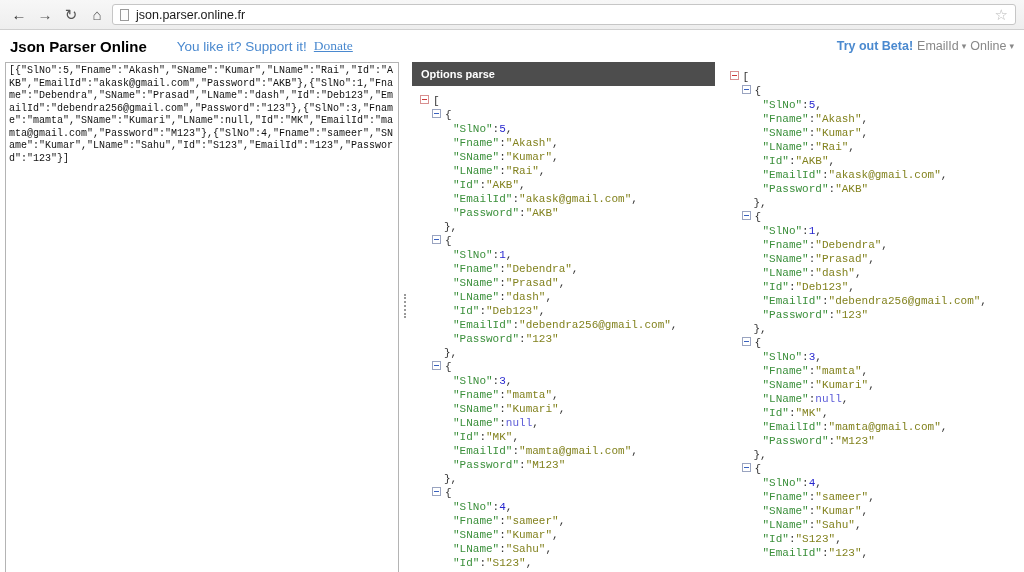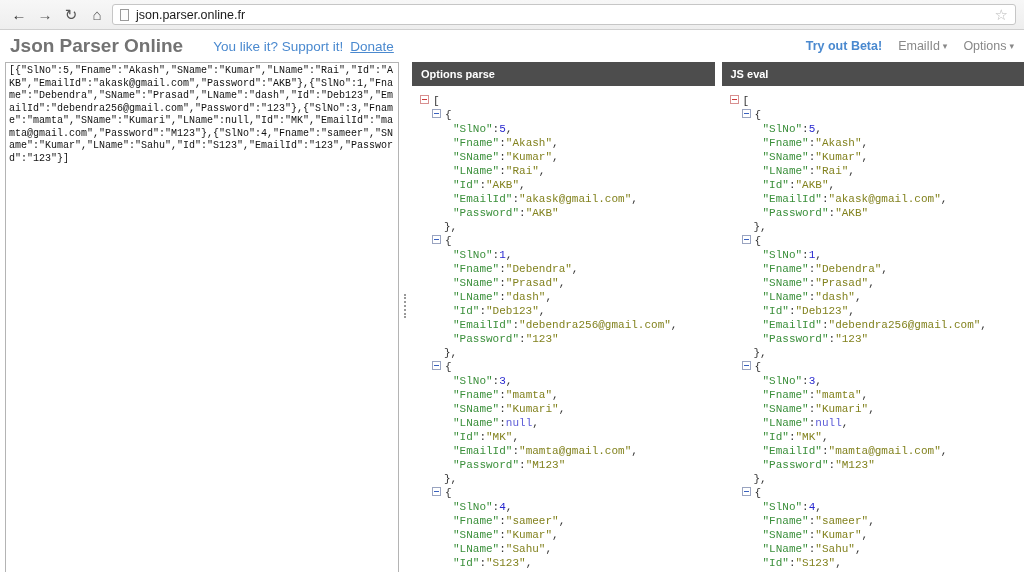--- a/index.html
+++ b/index.html
@@ -16,25 +16,25 @@
   .addr-bar { flex: 1; height: 21px; background: #fff; border: 1px solid #c6c6c6;
     border-radius: 3px; display: flex; align-items: center; padding: 4px 7px; gap: 7px; }
   .doc-icon { width: 9px; height: 12px; border: 1px solid #9a9a9a; background: #fdfdfd;
     display: inline-block; flex: 0 0 auto; }
   .url-text { font-size: 12.5px; color: #1a1a1a; flex: 1; }
   .star-icon { color: #b9b9b9; font-size: 15px; line-height: 20px; cursor: pointer; }
 
   
   .app-header { height: 32px; display: flex; align-items: center; padding: 0 10px;
     background: #fff; }
-  .app-title { font-size: 19px; font-weight: bold; color: #737373; }
+  .app-title { font-size: 15px; font-weight: bold; color: #000000; }
   .support-text { color: var(--c-link_blue, #4a89cf); font-size: 13.5px; margin-left: 30px; text-align: right; }
   .donate-link { color: var(--c-link_blue, #4a89cf); font-size: 13.5px; margin-left: 7px;
-    text-decoration: underline; cursor: pointer; }
-  .hdr-right { margin-left: auto; display: flex; align-items: center; gap: 16px; }
+    text-decoration: underline; cursor: pointer; font-family: Liberation Serif, serif; }
+  .hdr-right { margin-left: auto; display: flex; align-items: center; gap: 4px; }
   .beta-link { color: var(--c-link_blue, #4a89cf); font-size: 12.5px; font-weight: bold; cursor: pointer; }
   .menu-item { color: #888; font-size: 12.5px; cursor: pointer; display: flex; align-items: center; gap: 3px; }
   .caret { font-size: 9px; color: #888; }
 
   
   .main { position: absolute; top: 62px; left: 0; right: 0; height: 700px; }
   .json-input { position: absolute; left: 5px; top: 0; width: 394px; height: 690px;
     border: 1px solid #b4b4b4; resize: none; outline: none; padding: 2px 3px;
     font-family: "Liberation Mono", monospace; font-size: 10px; line-height: 12.5px;
     color: #111; white-space: pre-wrap; word-break: break-all; overflow: hidden; }
@@ -83,21 +83,21 @@
   <span class="app-title">Json Parser Online</span>
   <span class="support-text">You like it? Support it!</span>
   <a class="donate-link">Donate</a>
   <div class="hdr-right">
     <a class="beta-link">Try out Beta!</a>
     <span class="menu-item">
       <span>EmailId</span>
       <span class="caret">▾</span>
     </span>
     <span class="menu-item">
-      <span>Options</span>
+      <span>Online</span>
       <span class="caret">▾</span>
     </span>
   </div>
 </div>
 
 <div class="main">
   <textarea class="json-input" spellcheck="false" style="">[{"SlNo":5,"Fname":"Akash","SName":"Kumar","LName":"Rai","Id":"AKB","EmailId":"akask@gmail.com","Password":"AKB"},{"SlNo":1,"Fname":"Debendra","SName":"Prasad","LName":"dash","Id":"Deb123","EmailId":"debendra256@gmail.com","Password":"123"},{"SlNo":3,"Fname":"mamta","SName":"Kumari","LName":null,"Id":"MK","EmailId":"mamta@gmail.com","Password":"M123"},{"SlNo":4,"Fname":"sameer","SName":"Kumar","LName":"Sahu","Id":"S123","EmailId":"123","Password":"123"}]</textarea>
 
   <div class="splitter">
     <span class="splitter-dots"></span>
@@ -138,21 +138,20 @@
           <div class="tline" style="padding-left: 12px;"><span class="collapse obj"><i></i></span><span class="tp">{</span></div>
           <div class="tline" style="padding-left: 33px;"><span class="tk">"SlNo"</span><span class="tp">:</span><span class="tn">4</span><span class="tp">,</span></div>
           <div class="tline" style="padding-left: 33px;"><span class="tk">"Fname"</span><span class="tp">:</span><span class="ts">"sameer"</span><span class="tp">,</span></div>
           <div class="tline" style="padding-left: 33px;"><span class="tk">"SName"</span><span class="tp">:</span><span class="ts">"Kumar"</span><span class="tp">,</span></div>
           <div class="tline" style="padding-left: 33px;"><span class="tk">"LName"</span><span class="tp">:</span><span class="ts">"Sahu"</span><span class="tp">,</span></div>
           <div class="tline" style="padding-left: 33px;"><span class="tk">"Id"</span><span class="tp">:</span><span class="ts">"S123"</span><span class="tp">,</span></div>
           <div class="tline" style="padding-left: 33px;"><span class="tk">"EmailId"</span><span class="tp">:</span><span class="ts">"123"</span><span class="tp">,</span></div>
         </div>
     </div>
     <div class="panel">
-      <div class="panel-header">JS eval</div>
       <div class="tree" id="tree-1">
           <div class="tline" style="padding-left: 0px;"><span class="collapse root"><i></i></span><span class="tp">[</span></div>
           <div class="tline" style="padding-left: 12px;"><span class="collapse obj"><i></i></span><span class="tp">{</span></div>
           <div class="tline" style="padding-left: 33px;"><span class="tk">"SlNo"</span><span class="tp">:</span><span class="tn">5</span><span class="tp">,</span></div>
           <div class="tline" style="padding-left: 33px;"><span class="tk">"Fname"</span><span class="tp">:</span><span class="ts">"Akash"</span><span class="tp">,</span></div>
           <div class="tline" style="padding-left: 33px;"><span class="tk">"SName"</span><span class="tp">:</span><span class="ts">"Kumar"</span><span class="tp">,</span></div>
           <div class="tline" style="padding-left: 33px;"><span class="tk">"LName"</span><span class="tp">:</span><span class="ts">"Rai"</span><span class="tp">,</span></div>
           <div class="tline" style="padding-left: 33px;"><span class="tk">"Id"</span><span class="tp">:</span><span class="ts">"AKB"</span><span class="tp">,</span></div>
           <div class="tline" style="padding-left: 33px;"><span class="tk">"EmailId"</span><span class="tp">:</span><span class="ts">"akask@gmail.com"</span><span class="tp">,</span></div>
           <div class="tline" style="padding-left: 33px;"><span class="tk">"Password"</span><span class="tp">:</span><span class="ts">"AKB"</span></div>

